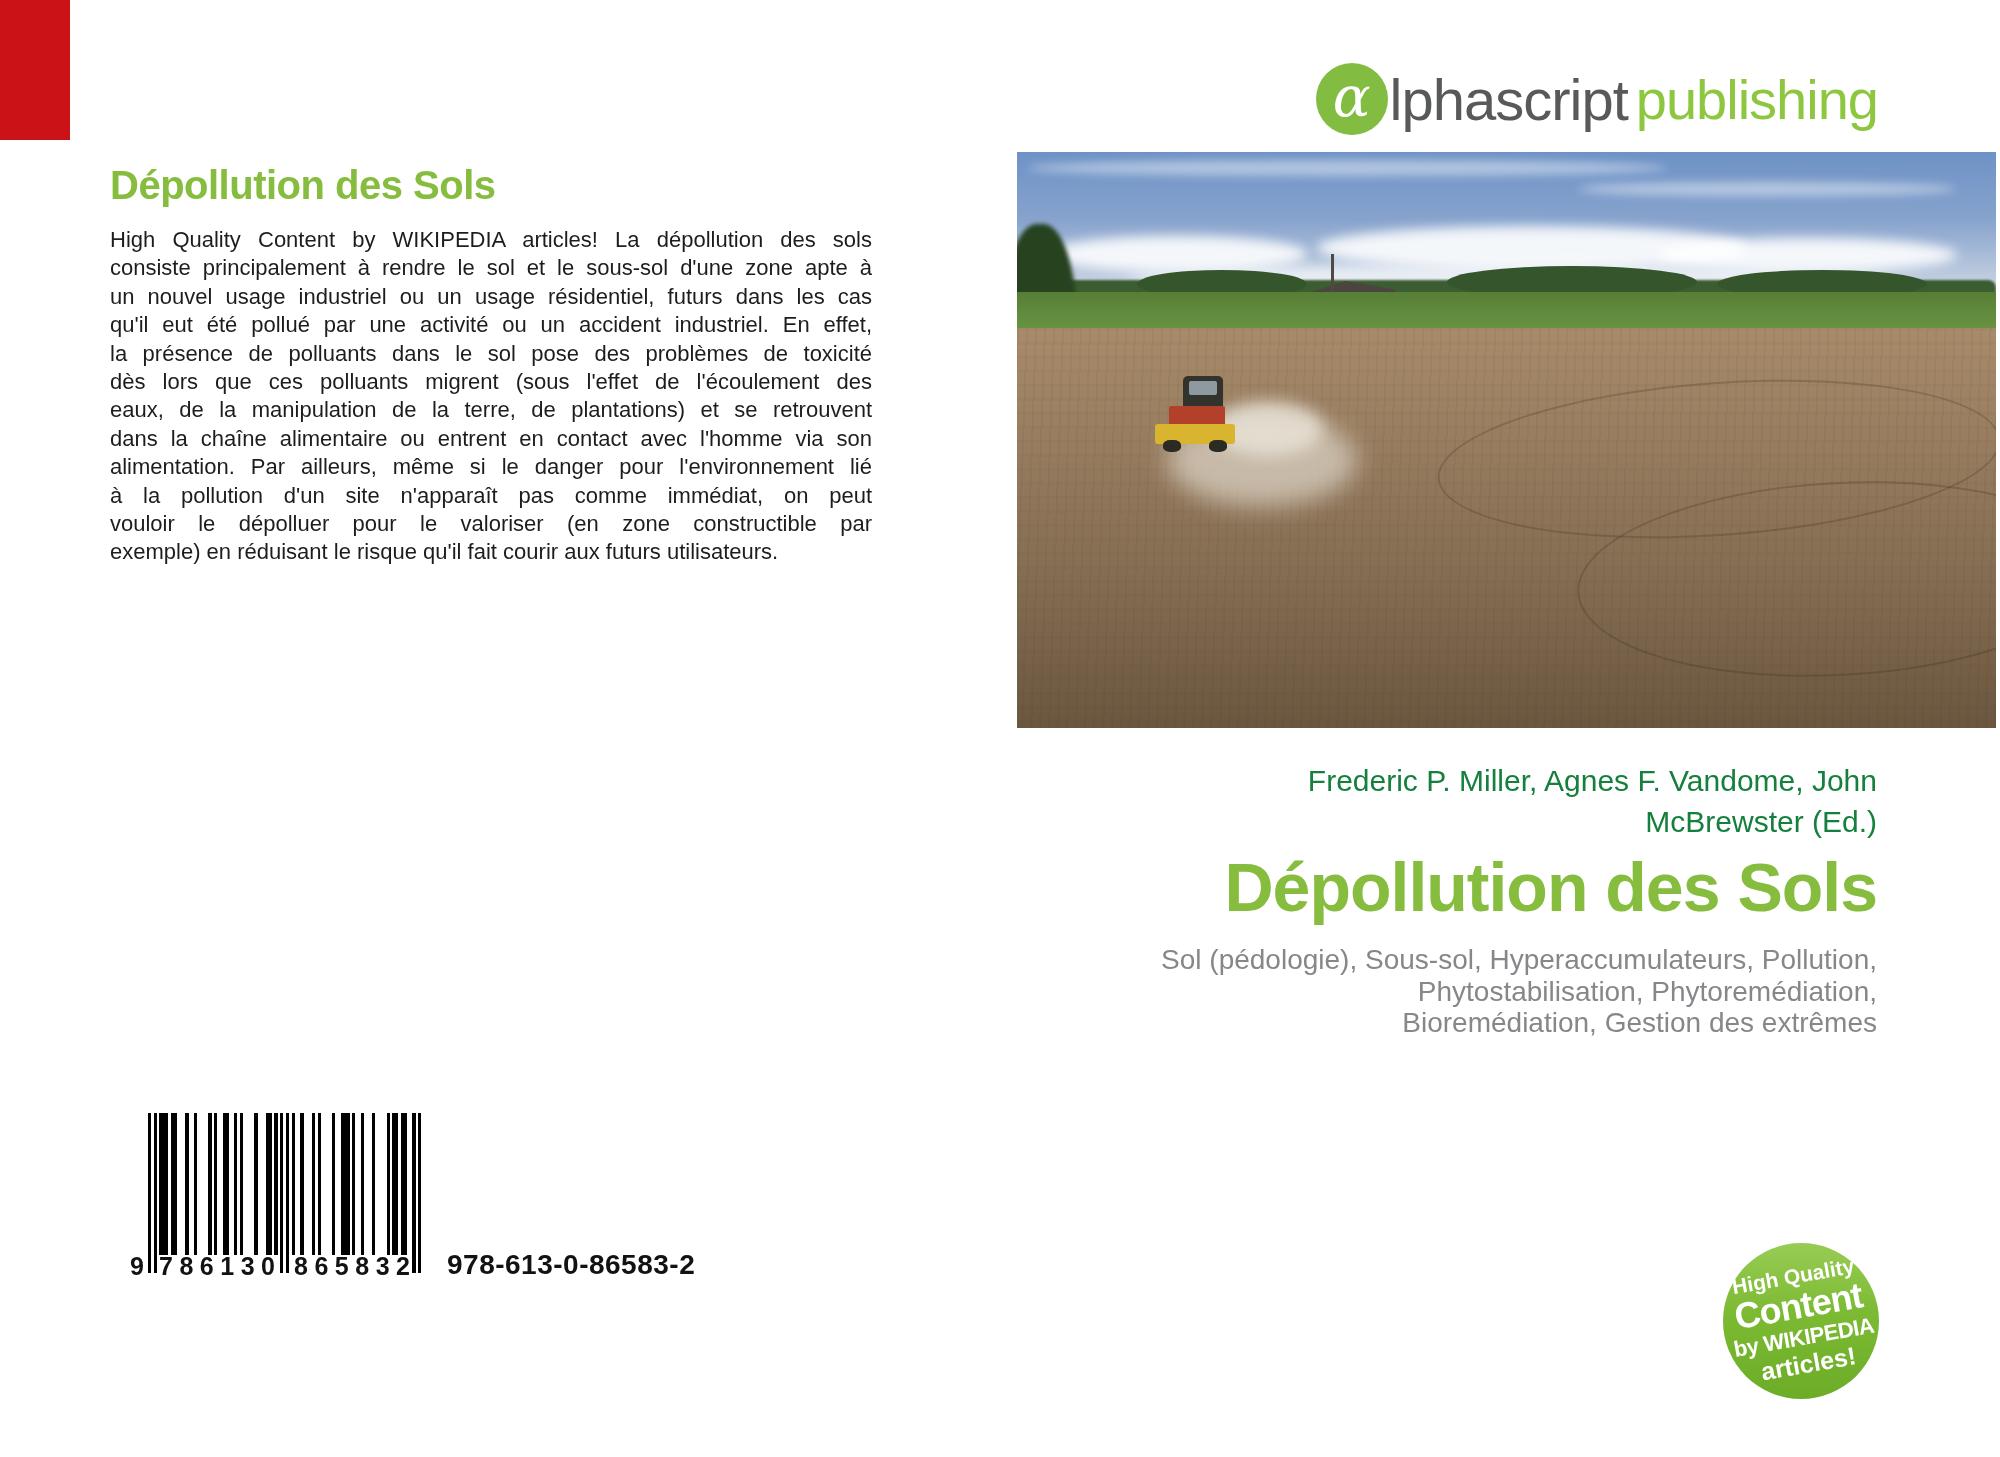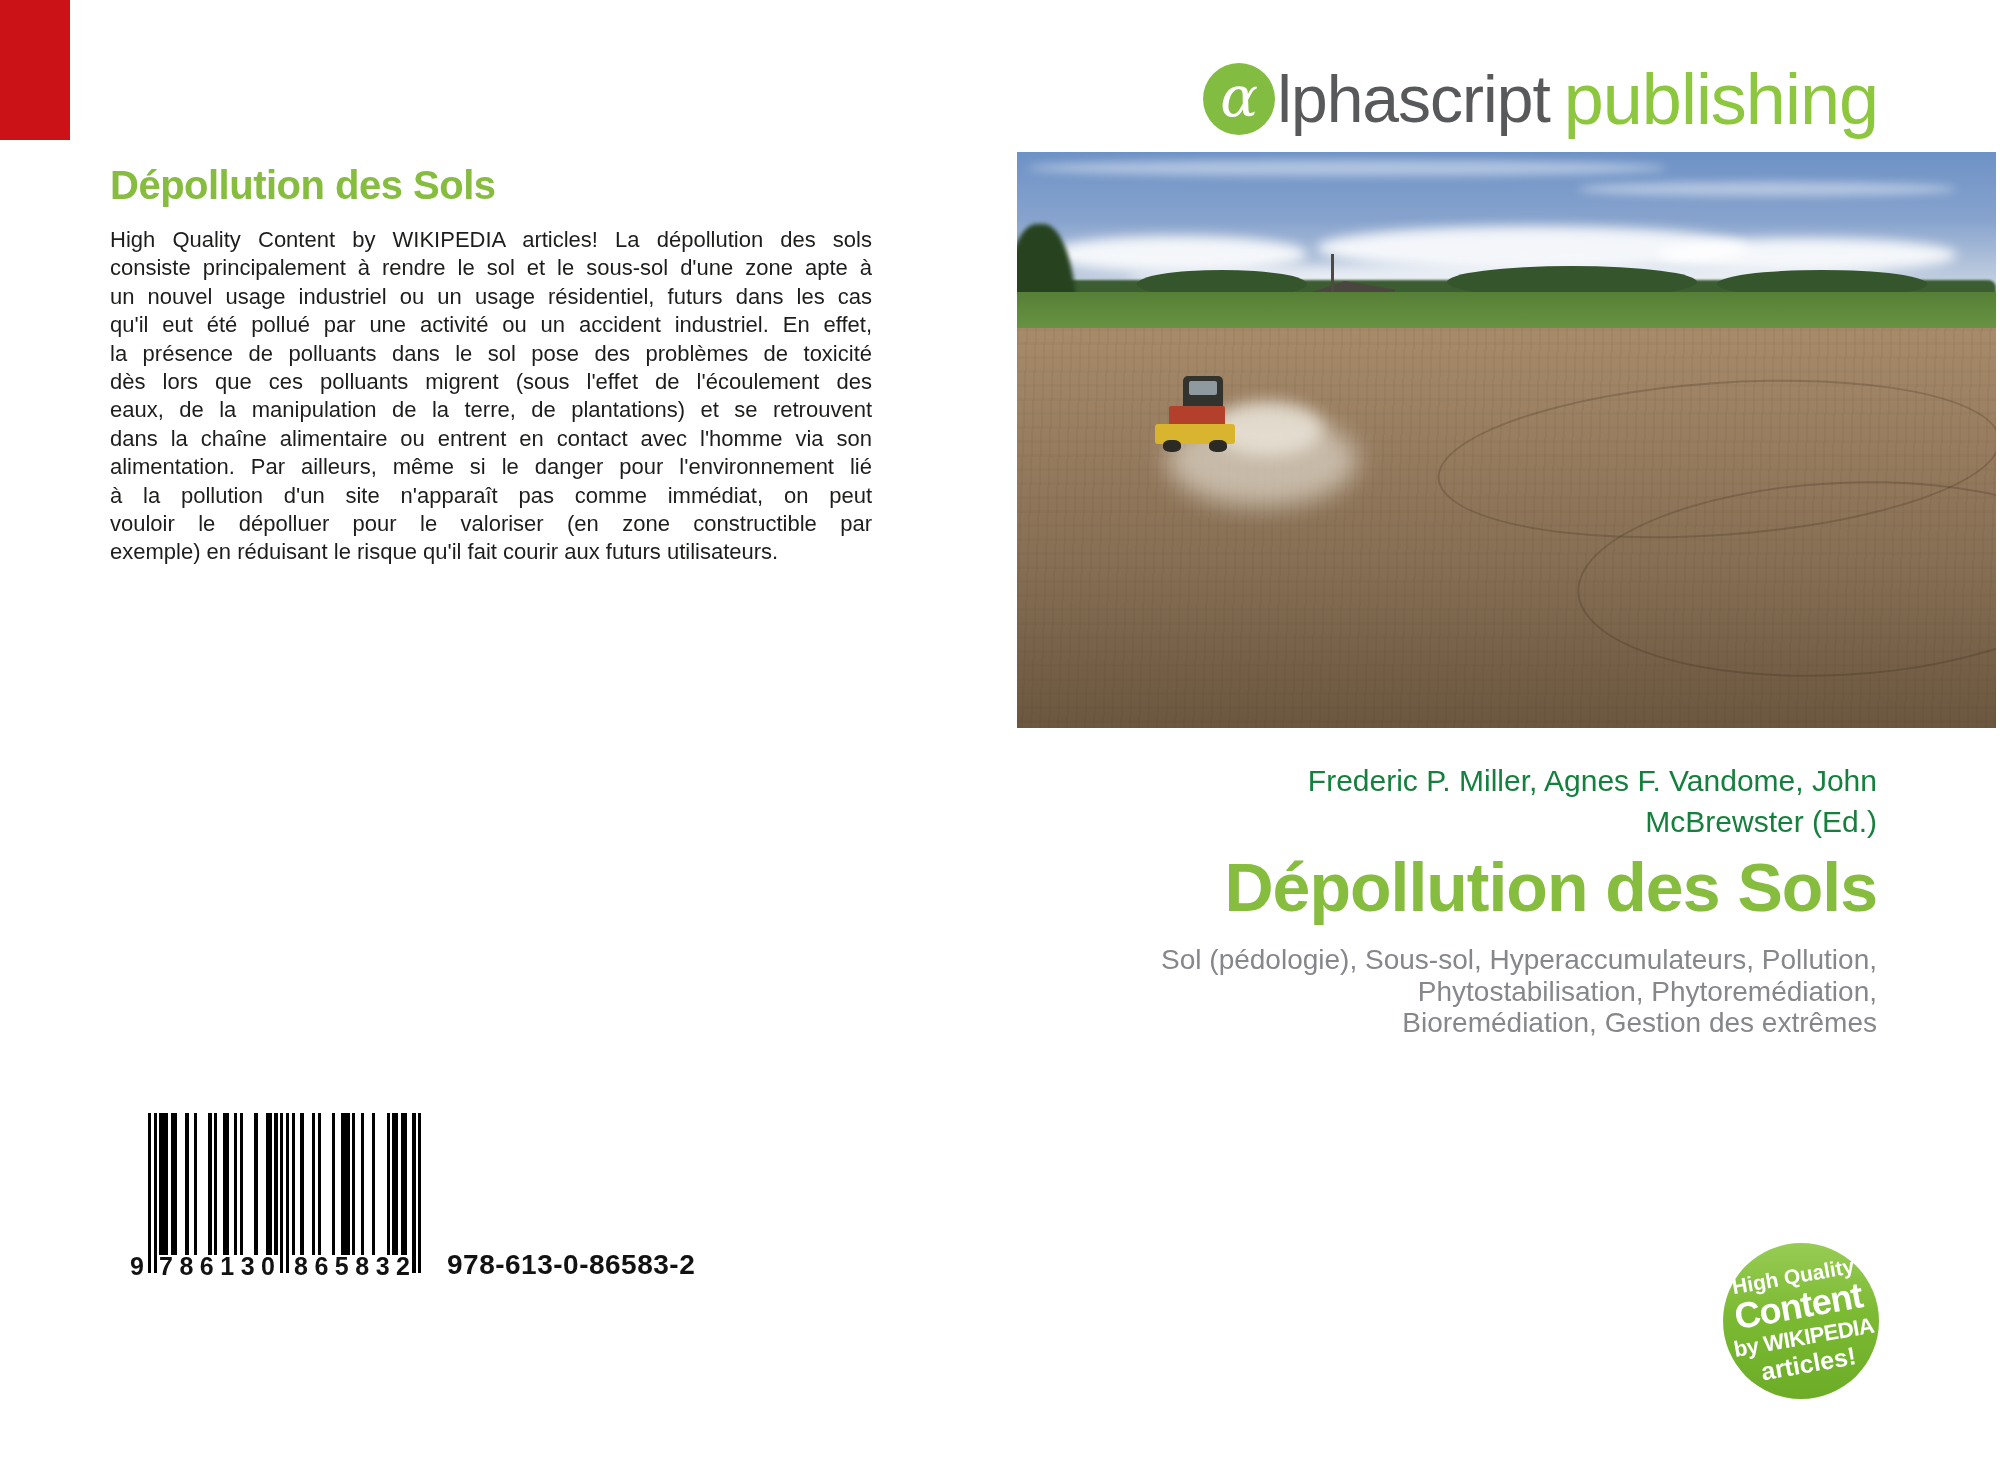--- a/index.html
+++ b/index.html
@@ -9,22 +9,22 @@
 
   
   #spine-tab{left:0;top:0;width:70px;height:140px;background:#cb1216;}
 
   
   #logo{top:60px;right:122px;display:flex;align-items:center;height:78px;}
   #logo-circle{width:72px;height:72px;border-radius:50%;background:#82bc41;
                display:flex;align-items:center;justify-content:center;}
   #logo-alpha{font-family:"DejaVu Serif",serif;font-style:italic;font-weight:400;
               color:#fff;font-size:56px;line-height:1;transform:translateY(-2px);}
-  #logo-name{color:#58595b;font-size:66px;letter-spacing:-1px;margin-left:2px;}
-  #logo-suffix{color:#8dc63f;font-size:72px;letter-spacing:-1px;margin-left:14px;text-align:right;}
+  #logo-name{color:#58595b;font-size:58px;letter-spacing:-1px;margin-left:2px;}
+  #logo-suffix{color:#8dc63f;font-size:56px;letter-spacing:-1px;margin-left:8px;text-align:right;}
 
   
   #bc-title{left:110px;top:163px;font-size:40px;font-weight:bold;color:#86bd3f;letter-spacing:-0.5px;}
   #bc-body{left:110px;top:226px;width:762px;color:#1d1d1b;font-size:22px;line-height:28.4px;}
   .bc-line{text-align:justify;text-align-last:justify;white-space:normal;}
   .bc-line.last{text-align-last:left;}
 
   
   #barcode{left:148px;top:1113px;width:273px;height:175px;}
   #bars{position:absolute;left:0;top:0;width:273px;height:160px;}

